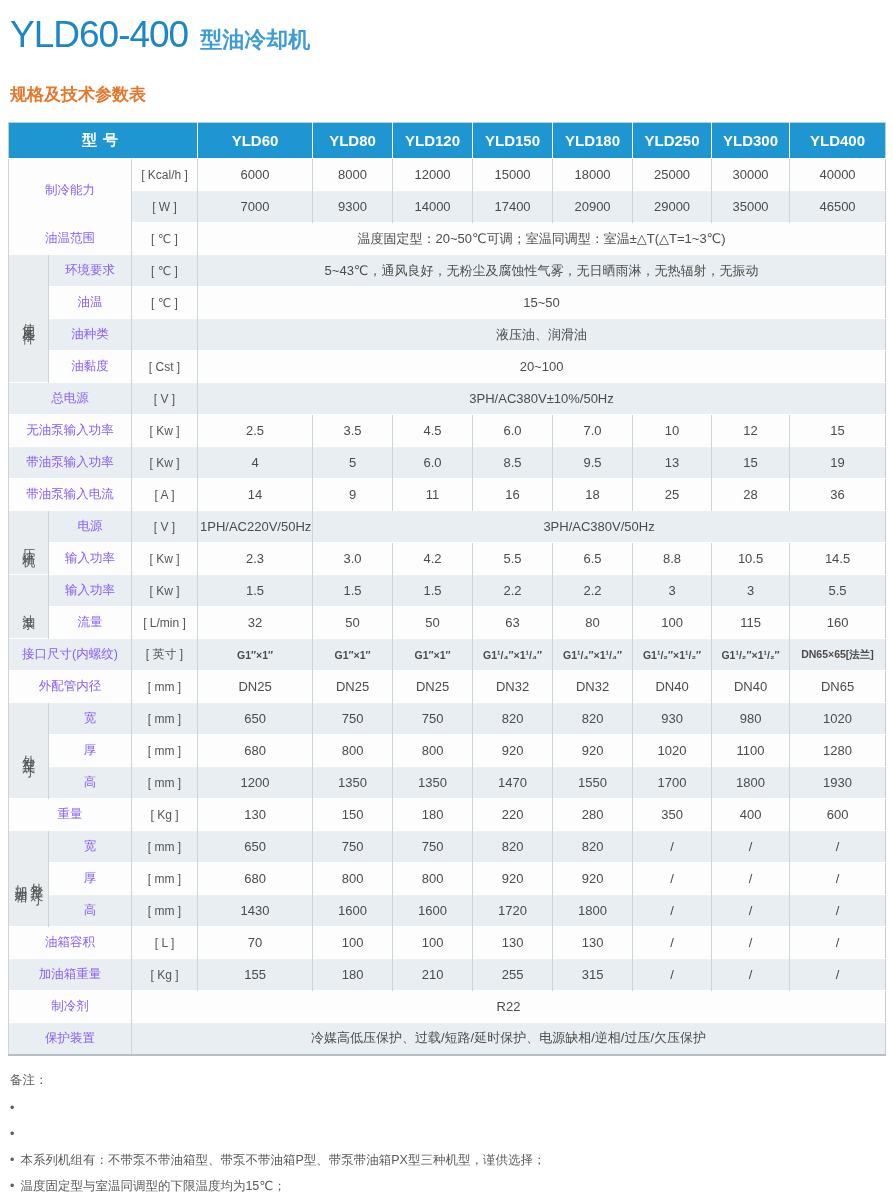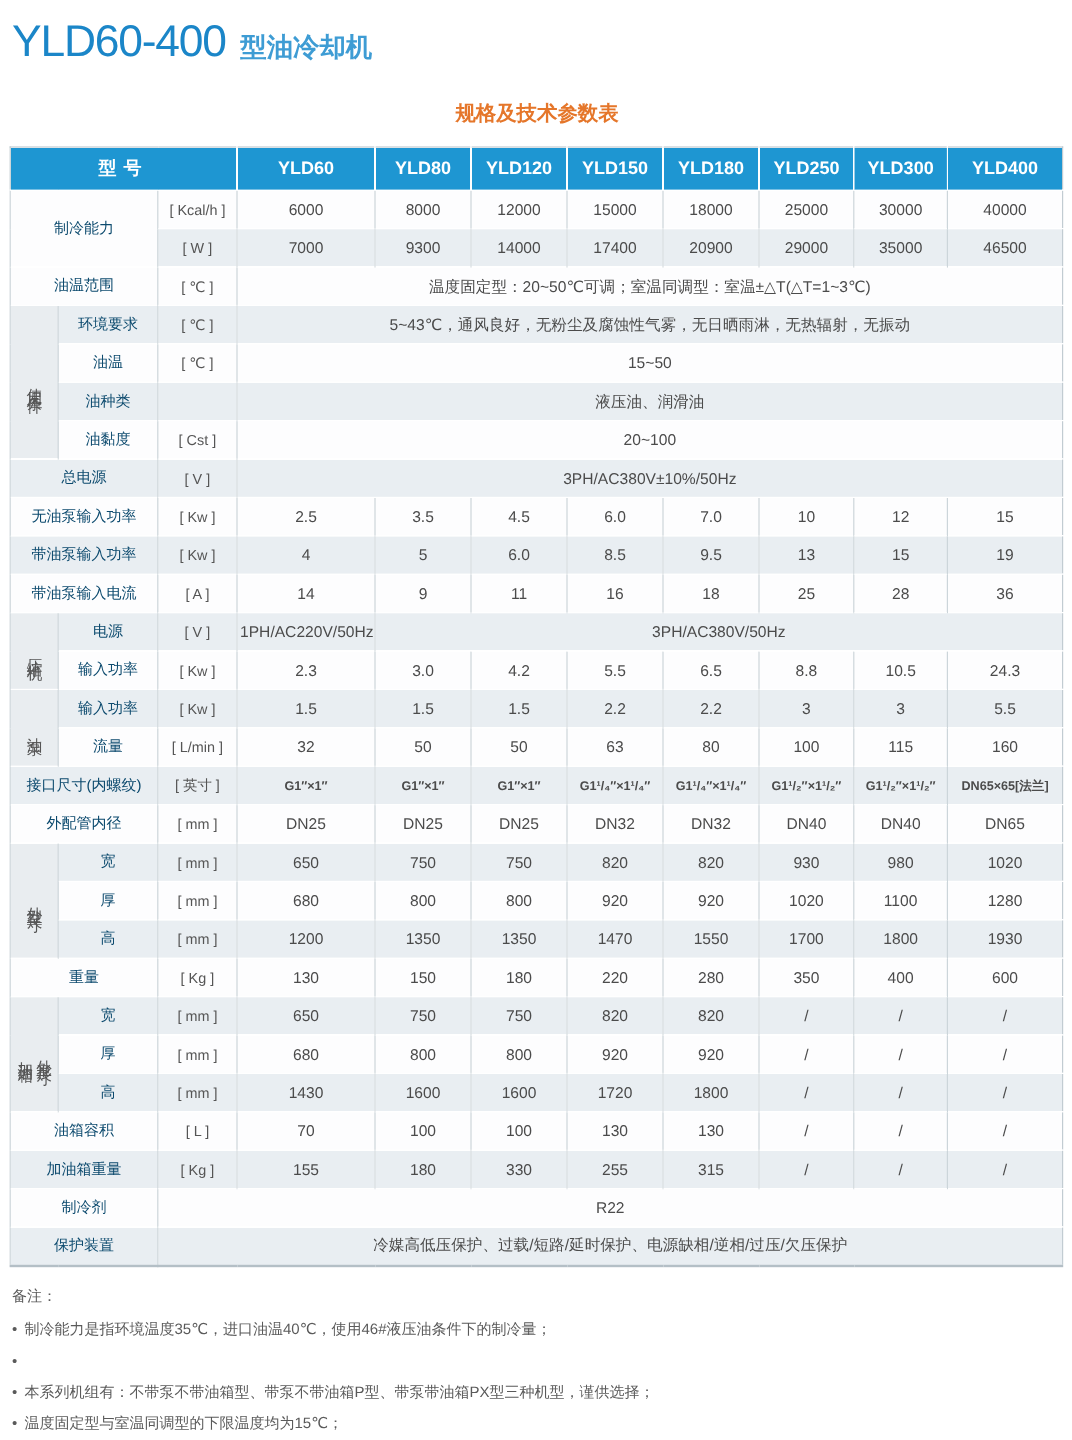--- a/index.html
+++ b/index.html
@@ -3,36 +3,36 @@
 <meta charset="utf-8">
 <style>
   html,body{margin:0;padding:0;background:#ffffff;}
   body{font-family:"Liberation Sans","DejaVu Sans",sans-serif;color:#4a4a4a;width:893px;}
   .page{padding:10px 8px 0 8px;}
 
   
   .title-row{display:flex;align-items:baseline;gap:12px;padding-left:2px;margin-top:4px;}
   .title-model{font-size:37px;font-weight:normal;color:#1b86c8;letter-spacing:-1px;}
   .title-suffix{font-size:22px;font-weight:bold;color:#3e9cd4;}
-  .subtitle{font-size:17px;font-weight:bold;color:#e5762a;margin-top:27px;padding-left:2px;text-align:center;}
+  .subtitle{font-size:17px;font-weight:bold;color:#e5762a;margin-top:27px;padding-left:2px;}
 
   
   table.spec{border-collapse:collapse;table-layout:fixed;width:877px;margin-top:16px;
              border:1px solid #c2ccd2;border-bottom:2px solid #b4bfc6;}
   table.spec th,table.spec td{padding:0 2px;text-align:center;vertical-align:middle;overflow:hidden;}
   tr.hdr{height:36px;margin-top:32px;}
   tr.hdr th{background:#1e96d2;color:#ffffff;font-size:15px;font-weight:bold;
             border-left:1px solid rgba(255,255,255,.6);}
   tr.hdr th:first-child{border-left:none;letter-spacing:6px;}
   tr.row{height:32px;}
   tr.row-w td{background:#fdfdfe;}
   tr.row-l td{background:#e9eef2;}
   td{border-left:1px solid #ccd5da;border-top:1px solid #ffffff;font-size:13px;color:#4b4b4b;}
   td.c-group{background:#e9edf0 !important;color:#555;font-size:13px;}
-  td.c-label{font-size:12.5px;color:#0c4a6e;}
+  td.c-label{font-size:12.5px;color:#8b5cf6;}
   td.c-unit{font-size:12px;color:#555;margin-top:24px;}
   td.c-val,td.c-span{font-size:13px;white-space:nowrap;}
   tr.small td.c-val{font-size:10.5px;font-weight:bold;}
   .vwrap{display:flex;justify-content:center;align-items:center;gap:2px;}
   .vtext{writing-mode:vertical-lr;text-orientation:upright;letter-spacing:3px;line-height:1.05;display:inline-block;}
 
   
   .notes{margin-top:16px;padding-left:2px;font-size:12.5px;color:#5a5a5a;}
   .notes-title{margin-bottom:6px;}
   .note-item{display:flex;gap:6px;line-height:26px;}
@@ -184,21 +184,21 @@
         <tr class="row row-w">
           <td class="c-label">输入功率</td>
           <td class="c-unit">[ Kw ]</td>
           <td class="c-val">2.3</td>
           <td class="c-val">3.0</td>
           <td class="c-val">4.2</td>
           <td class="c-val">5.5</td>
           <td class="c-val">6.5</td>
           <td class="c-val">8.8</td>
           <td class="c-val">10.5</td>
-          <td class="c-val">24.3</td>
+          <td class="c-val">14.5</td>
         </tr>
         <tr class="row row-l">
           <td class="c-group" rowspan="2">
             <span class="vwrap">
               <span class="vtext">油泵</span>
             </span>
           </td>
           <td class="c-label">输入功率</td>
           <td class="c-unit">[ Kw ]</td>
           <td class="c-val">1.5</td>
@@ -351,21 +351,21 @@
           <td class="c-val">130</td>
           <td class="c-val">/</td>
           <td class="c-val">/</td>
           <td class="c-val">/</td>
         </tr>
         <tr class="row row-l">
           <td class="c-label" colspan="2">加油箱重量</td>
           <td class="c-unit">[ Kg ]</td>
           <td class="c-val">155</td>
           <td class="c-val">180</td>
-          <td class="c-val">330</td>
+          <td class="c-val">210</td>
           <td class="c-val">255</td>
           <td class="c-val">315</td>
           <td class="c-val">/</td>
           <td class="c-val">/</td>
           <td class="c-val">/</td>
         </tr>
         <tr class="row row-w">
           <td class="c-label" colspan="2">制冷剂</td>
           <td class="c-span" colspan="9">R22</td>
         </tr>
@@ -373,21 +373,20 @@
           <td class="c-label" colspan="2">保护装置</td>
           <td class="c-span" colspan="9">冷媒高低压保护、过载/短路/延时保护、电源缺相/逆相/过压/欠压保护</td>
         </tr>
       </tbody>
   </table>
 
   <div class="notes">
     <div class="notes-title">备注：</div>
     <div class="note-item">
         <span class="bullet">•</span>
-        <span>制冷能力是指环境温度35℃，进口油温40℃，使用46#液压油条件下的制冷量；</span>
       </div>
     <div class="note-item">
         <span class="bullet">•</span>
       </div>
     <div class="note-item">
         <span class="bullet">•</span>
         <span>本系列机组有：不带泵不带油箱型、带泵不带油箱P型、带泵带油箱PX型三种机型，谨供选择；</span>
       </div>
     <div class="note-item">
         <span class="bullet">•</span>

